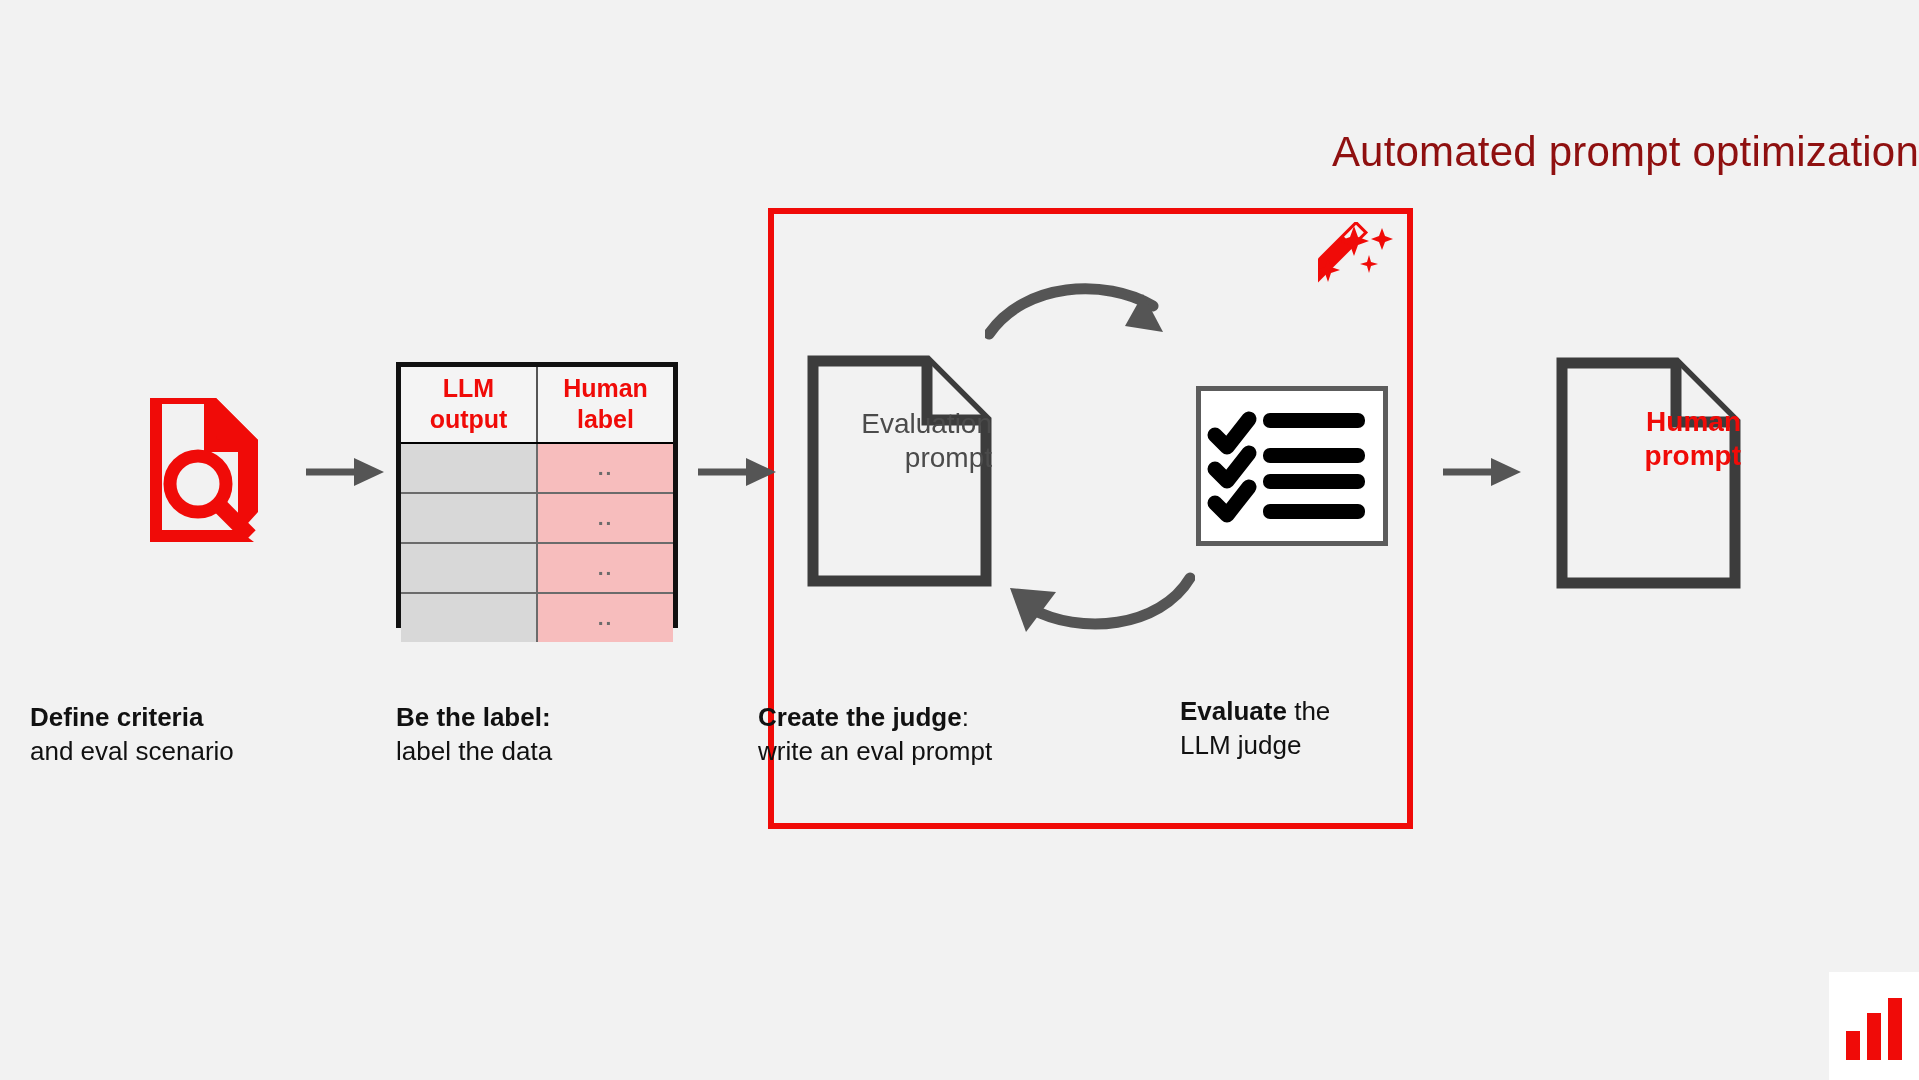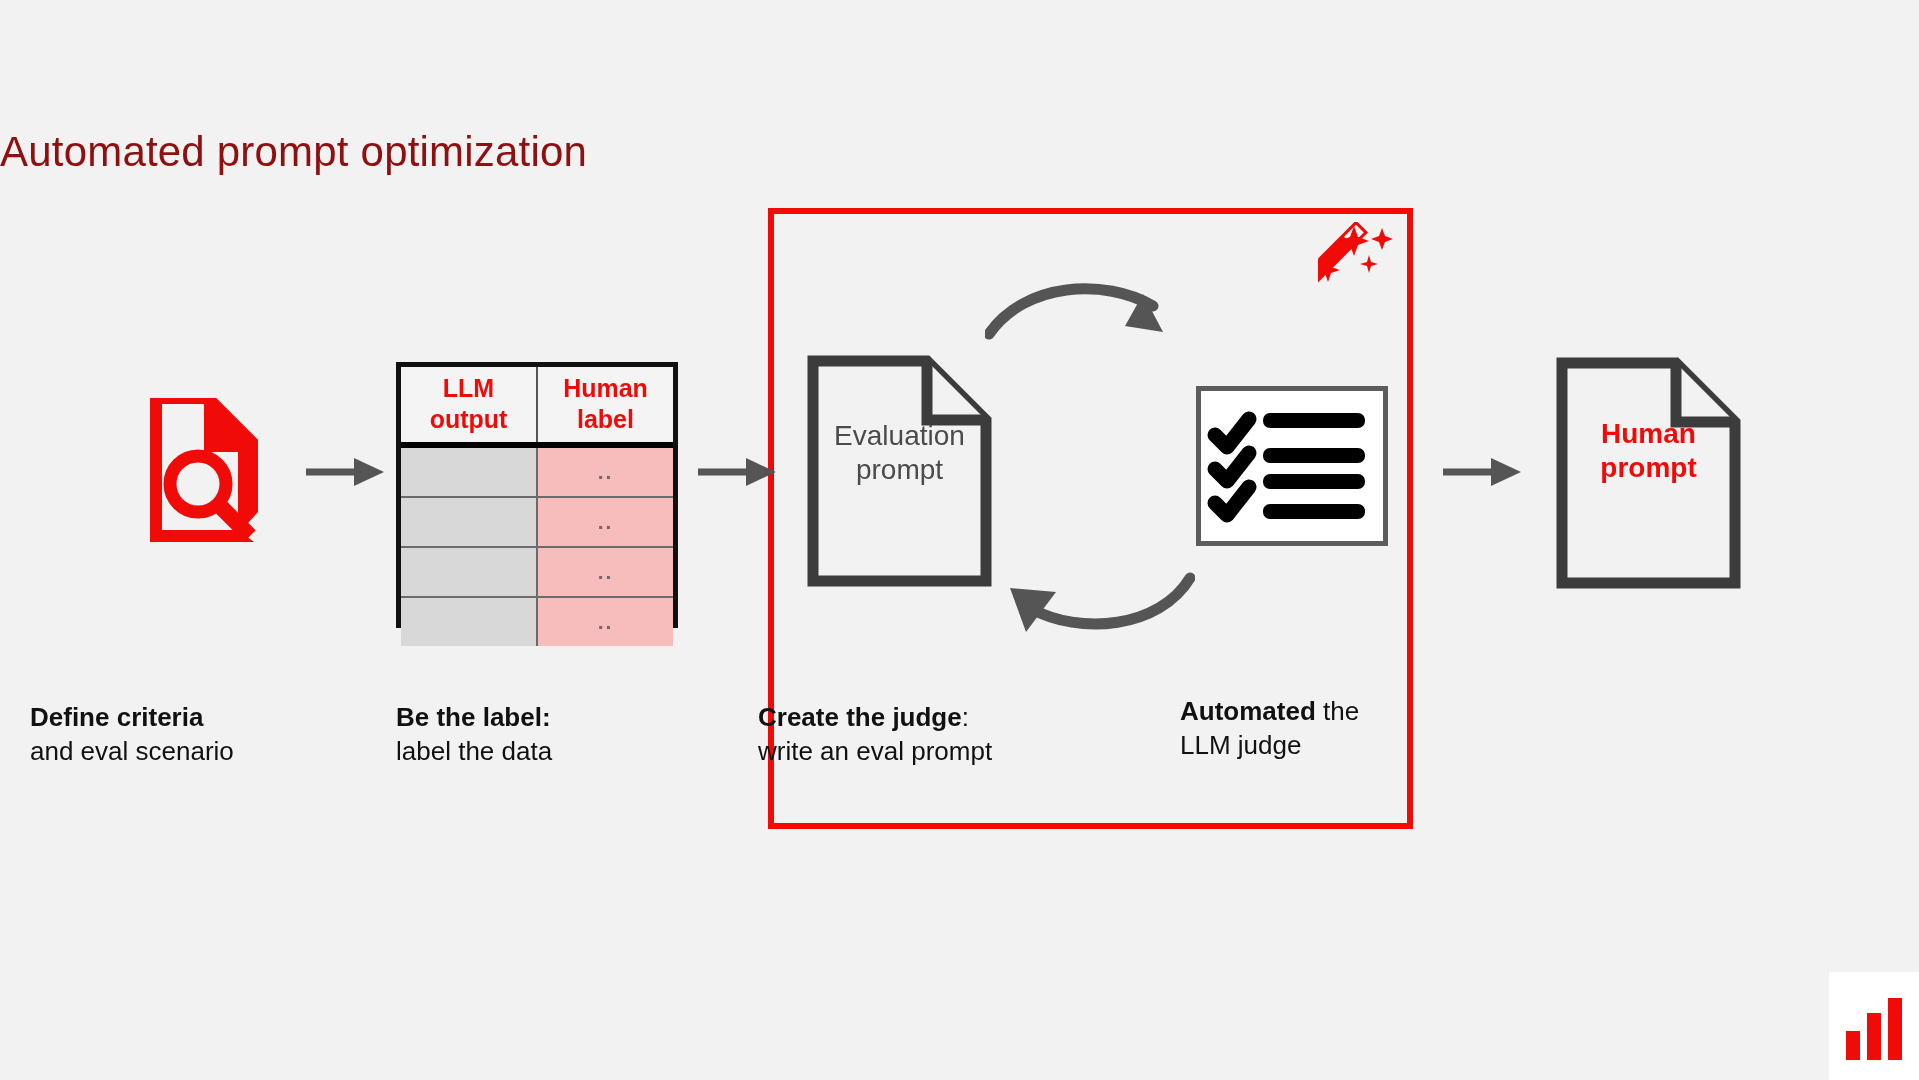--- a/index.html
+++ b/index.html
@@ -17,21 +17,21 @@
     background: #f2f2f2;
     overflow: hidden;
   }
 
   
   #title {
     position: absolute;
     left: 0;
     top: 128px;
     width: 1919px;
-    text-align: left;
+    text-align: right;
     font-size: 42px;
     color: #8f1010;
     letter-spacing: 0.2px;
     white-space: nowrap;
   }
 
   
   #red-box {
     position: absolute;
     left: 768px;
@@ -70,21 +70,21 @@
     table-layout: fixed;
   }
   #data-table th {
     background: #f4f4f4;
     color: #f00b08;
     font-size: 25px;
     font-weight: bold;
     line-height: 1.22;
     padding: 6px 2px 8px 2px;
     border-right: 2px solid #555;
-    border-bottom: 6px solid #000000;
+    border-bottom: 2px solid #000000;
     vertical-align: middle;
   }
   #data-table th:last-child { border-right: none; }
   #data-table td {
     height: 48px;
     border-right: 2px solid #6b6b6b;
     border-bottom: 2px solid #6b6b6b;
     padding: 0;
   }
   #data-table td:last-child { border-right: none; }
@@ -101,24 +101,23 @@
     vertical-align: middle;
   }
 
   
   .doc-shape { position: absolute; }
   #eval-doc { left: 807px; top: 355px; width: 185px; height: 232px; }
   #best-doc { left: 1556px; top: 357px; width: 185px; height: 232px; }
   .doc-label {
     position: absolute;
     width: 100%;
-    text-align: center;
+    text-align: right;
     line-height: 1.22;
     pointer-events: none;
-    margin-top: 12px;
   }
   #eval-doc .doc-label {
     top: 52px;
     font-size: 28px;
     color: #4b4b4b;
   }
   #best-doc .doc-label {
     top: 48px;
     font-size: 28px;
     color: #f00b08;
@@ -340,21 +339,21 @@
     <span class="b">Be the label:</span><br>
     <span>label the data</span>
   </div>
 
   <div class="caption" id="cap-3">
     <span class="b">Create the judge</span><span>:</span><br>
     <span>write an eval prompt</span>
   </div>
 
   <div class="caption" id="cap-4">
-    <span class="b">Automated</span><span> the</span><br>
+    <span class="b">Evaluate</span><span> the</span><br>
     <span>LLM judge</span>
   </div>
 
 
   <div id="logo">
     <div class="bars">
       <div class="bar b1"></div>
       <div class="bar b2"></div>
       <div class="bar b3"></div>
     </div>

